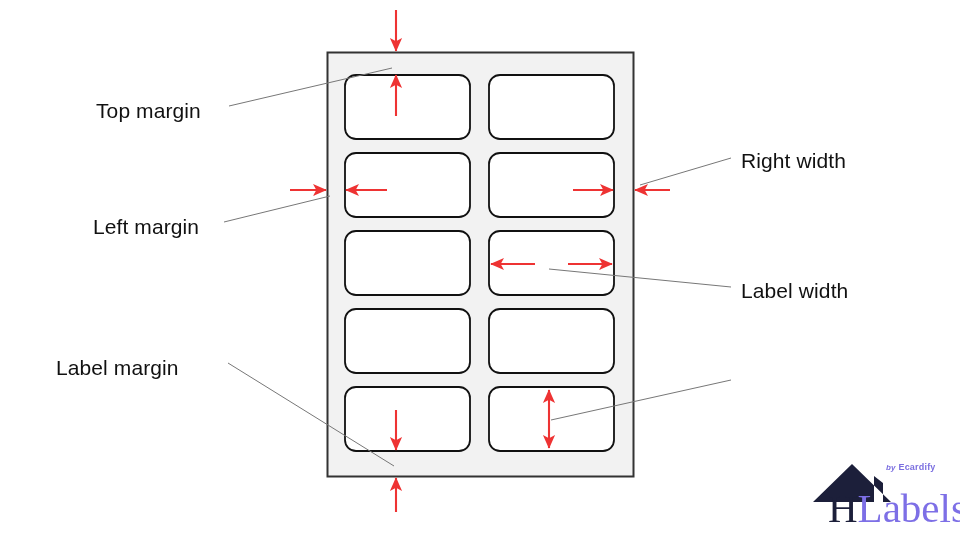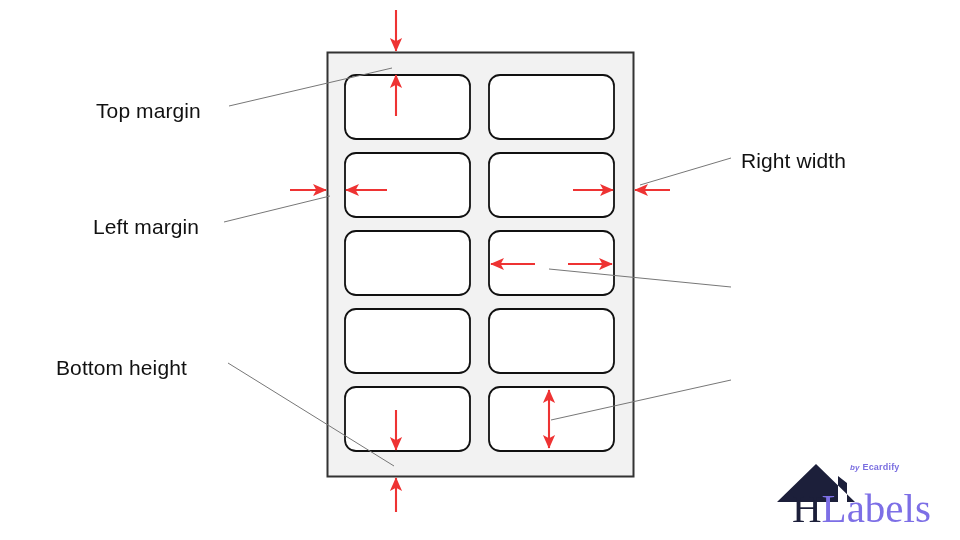--- a/index.html
+++ b/index.html
@@ -20,21 +20,21 @@
     font-family:"Liberation Sans", sans-serif;
     white-space:nowrap;
     letter-spacing:.1px;
     line-height:1;
   }
   .callout.left{text-align:center;}
   .callout.right{text-align:left;}
 
   #logo{
     position:absolute;
-    left:764px;top:446px;
+    left:800px;top:446px;
     width:152px;height:88px;
   }
   .logo-sub{
     position:absolute;
     left:86px;top:16px;
     font-family:"Liberation Sans", sans-serif;
     font-size:9px;
     font-weight:bold;
     color:#7b6fe0;
     letter-spacing:.2px;
@@ -107,24 +107,25 @@
       <line x1="731" y1="158" x2="640" y2="185"></line>
       <line x1="731" y1="287" x2="549" y2="269"></line>
       <line x1="731" y1="380" x2="551" y2="420"></line>
     </g>
   </svg>
 
   <div class="callout left" style="left:96px;top:100px;">Top margin</div>
 
   <div class="callout left" style="left:93px;top:216px;">Left margin</div>
 
-  <div class="callout left" style="left:56px;top:357px;">Bottom height</div>
+  <div class="callout left" style="left:56px;top:357px;">Label margin</div>
 
   <div class="callout right" style="left:741px;top:150px;">Right width</div>
 
+  <div class="callout right" style="left:741px;top:280px;">Label width</div>
 
 
   <div id="logo">
     <svg width="152" height="88" viewBox="0 0 152 88">
       <path d="M13 56 L52 18 L91 56 L83 56 L83 37 L74 30 L74 56 Z" fill="#1c1f3a"></path>
       <g fill="#1c1f3a">
         <rect x="44" y="37" width="6" height="6"></rect>
         <rect x="53" y="37" width="6" height="6"></rect>
         <rect x="44" y="46" width="6" height="6"></rect>
         <rect x="53" y="46" width="6" height="6"></rect>

